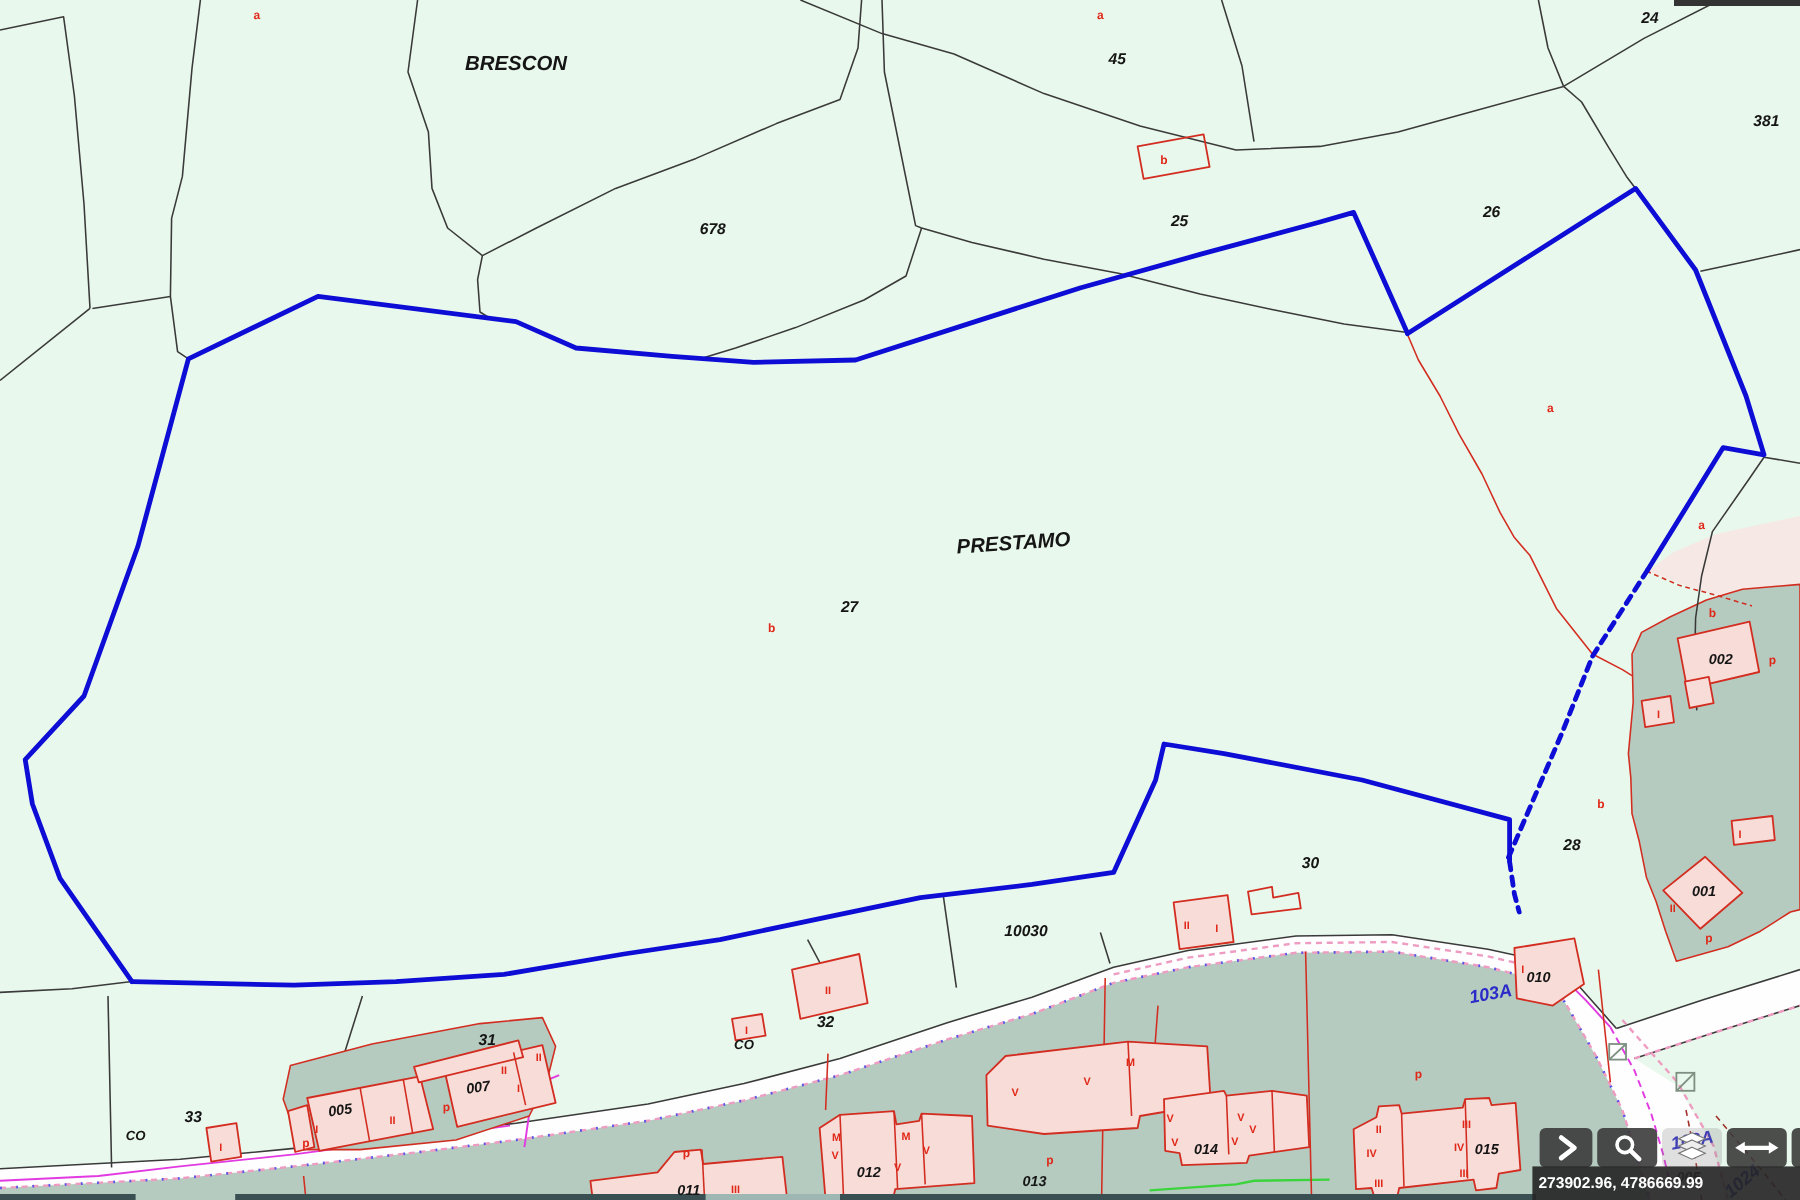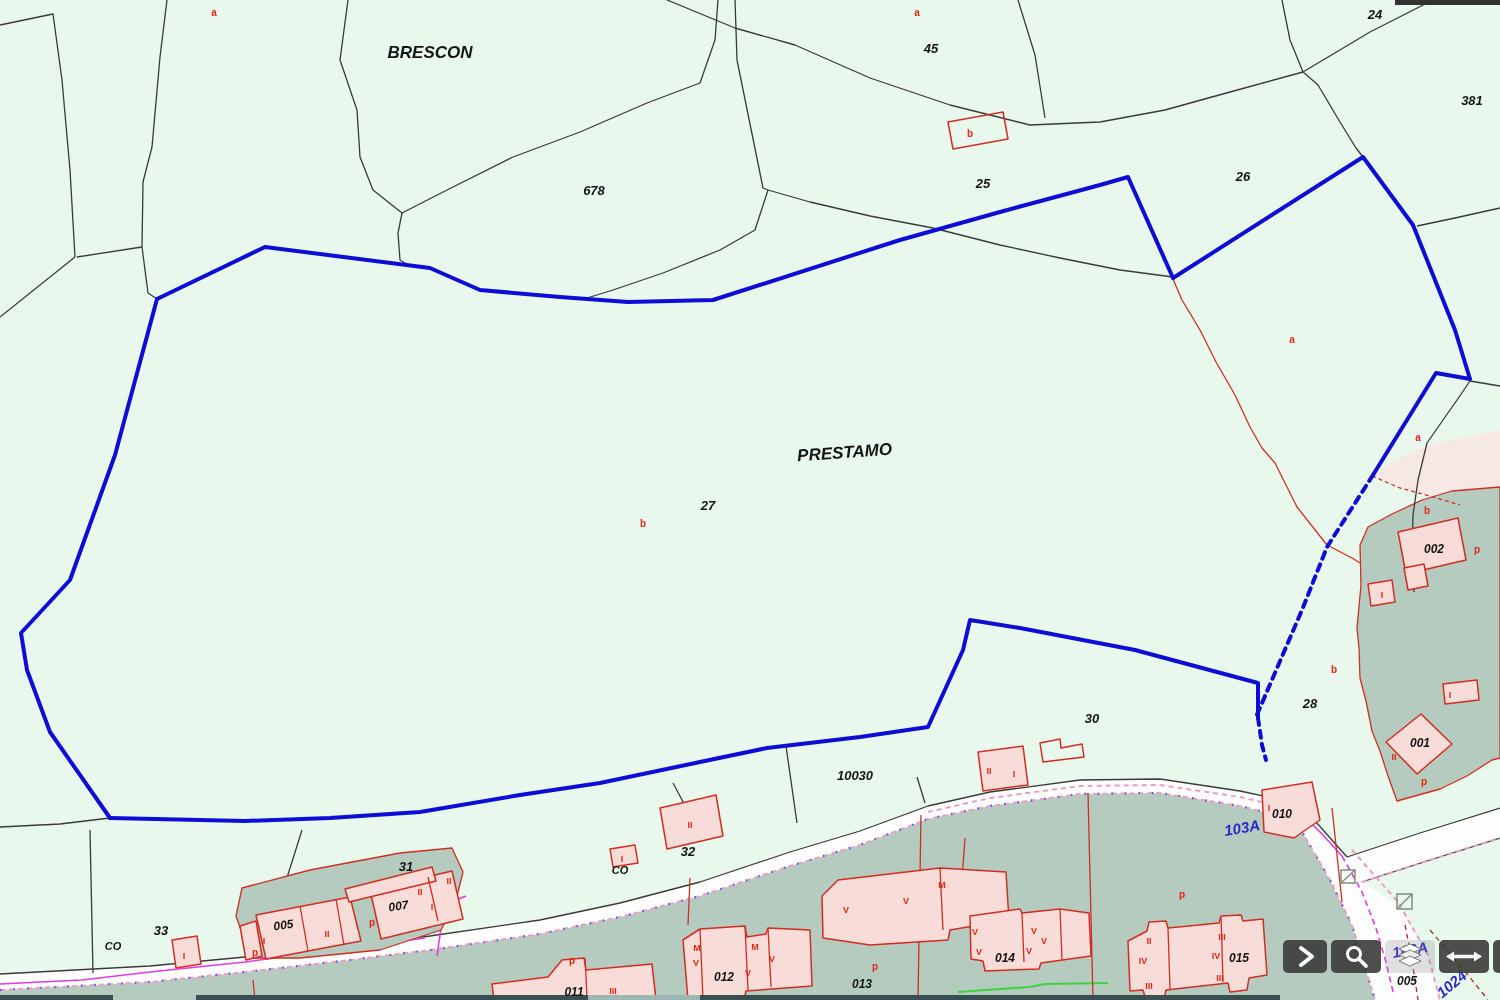--- a/index.html
+++ b/index.html
@@ -276,14 +276,17 @@
   <div class="toolbar-btn" style="left:1439px;width:50px;">
     <svg width="44" height="33">
       <line x1="10" y1="16.5" x2="34" y2="16.5" stroke="#fff" stroke-width="3.5"></line>
       <polygon points="4,16.5 12,11.5 12,21.5" fill="#fff"></polygon>
       <polygon points="40,16.5 32,11.5 32,21.5" fill="#fff"></polygon>
     </svg>
   </div>
   <div class="toolbar-btn" style="left:1493px;width:7px;border-radius:5px 0 0 5px;"></div>
 </div>
 
-
+<div id="statusbar">
+  <span>273902.96, 4786669.99</span>
 </div>
 
+</div>
+
 </body></html>

